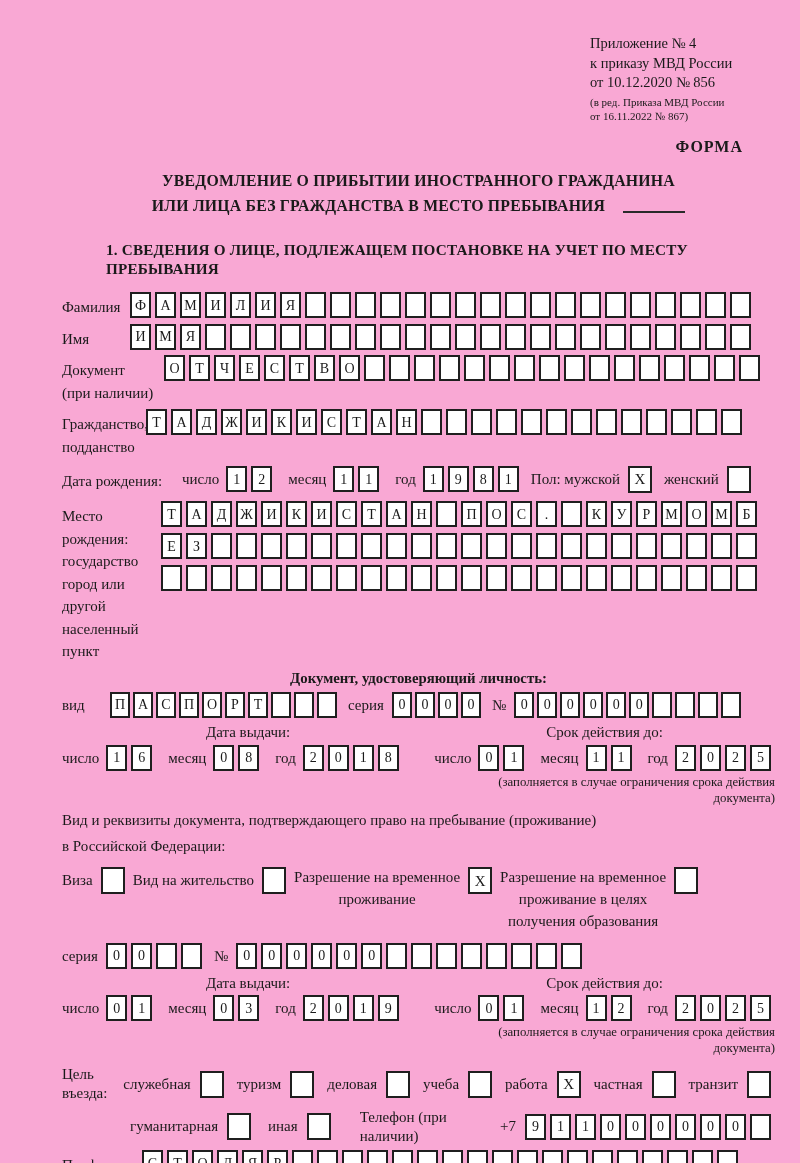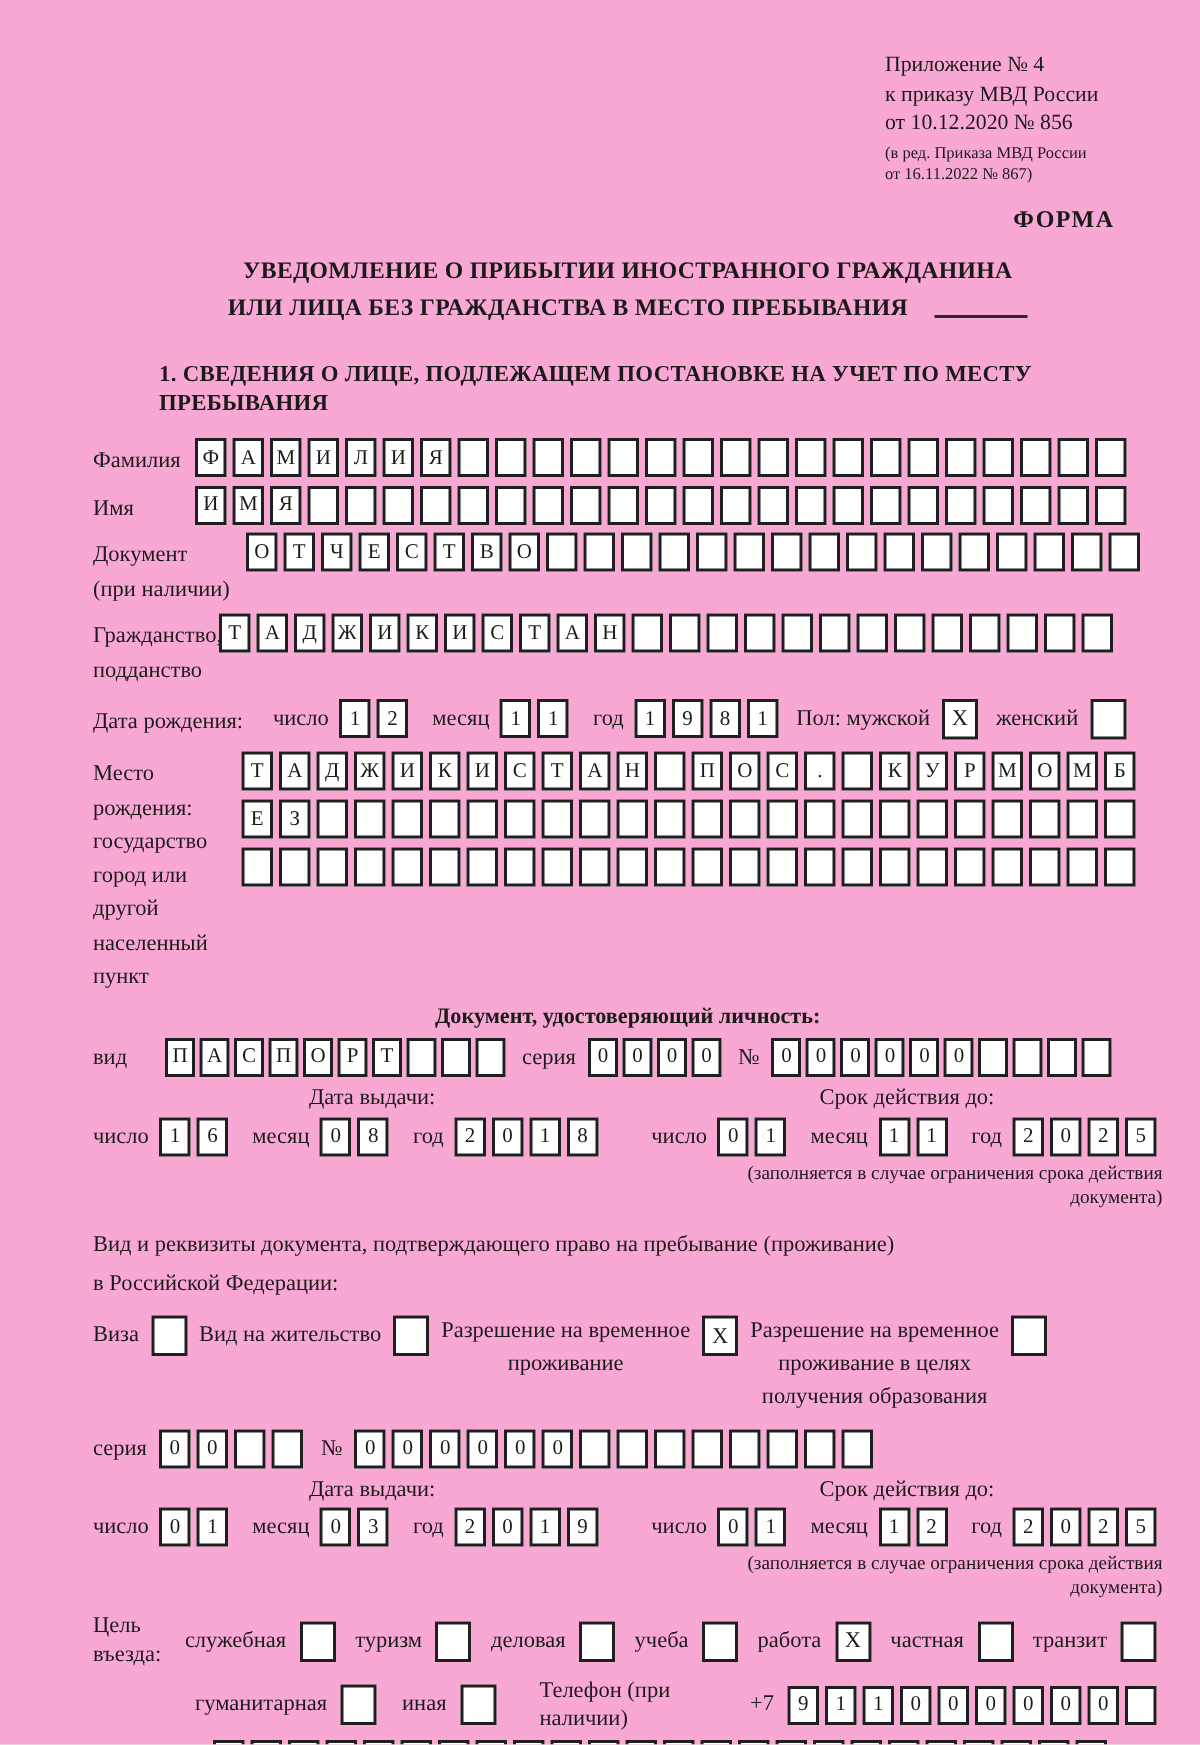--- a/index.html
+++ b/index.html
@@ -42,21 +42,21 @@
   .dtitle { text-align:center; margin-bottom:3px; }
   .dgroup { display:flex; align-items:center; }
   .dgroup .dlab { margin:0 7px 0 12px; }
   .dgroup .dlab:first-child { margin-left:0; }
   .note { font-size:12.8px; margin-top:4px; }
   .note-r { text-align:right; }
   
   .citem { display:flex; align-items:flex-start; }
   .citem .clab { margin-right:8px; padding-top:4px; }
   .citem .ml { white-space:pre-line; text-align:center; line-height:1.45; padding-top:0; }
-  .introduction { margin-top:10px; line-height:1.75; }
+  .introduction { line-height:1.75; }
   .docheading { text-align:center; font-weight:bold; font-size:14.8px; margin:6px 0 5px 0; }
   .inline-lab { padding-top:4px; margin:0 8px; }
   .inline-lab.first { margin-left:0; }
   .mt8 { margin-top:8px; } .mt10 { margin-top:10px; }
 </style>
 </head>
 <body>
 
 <div class="page">
 

